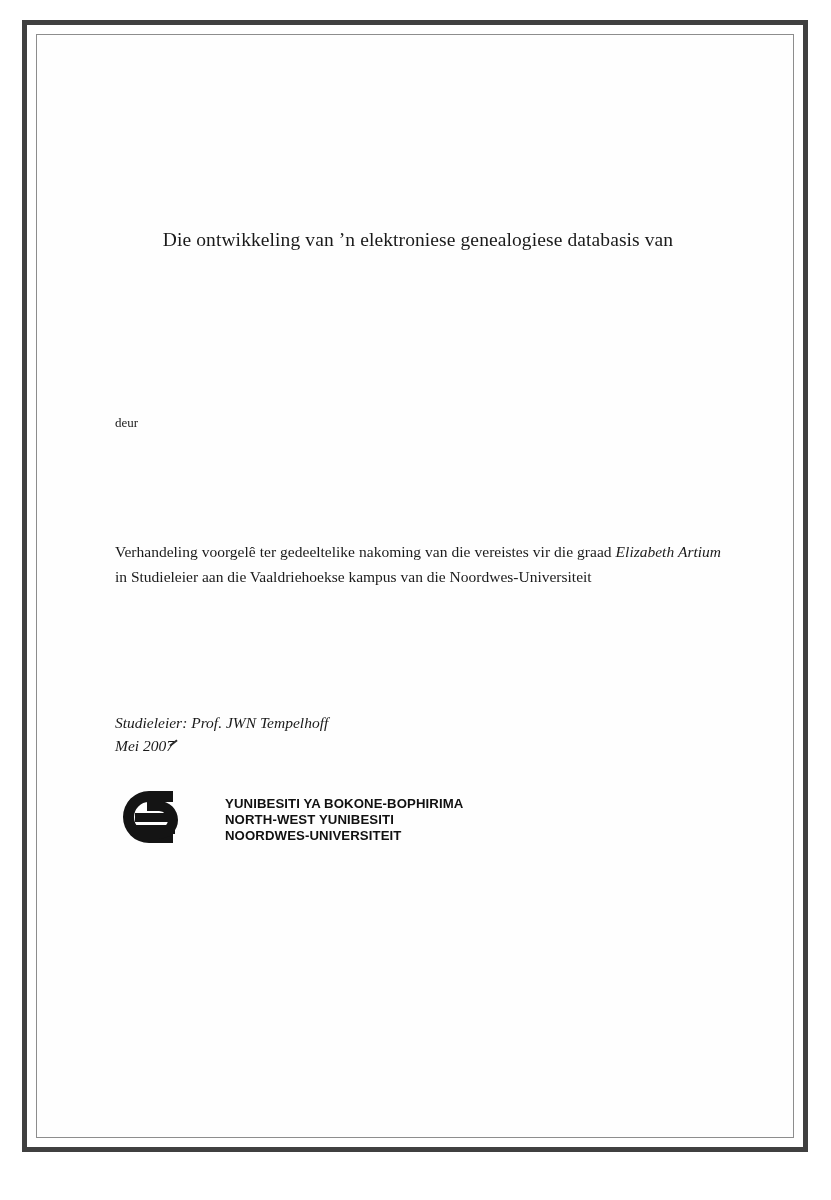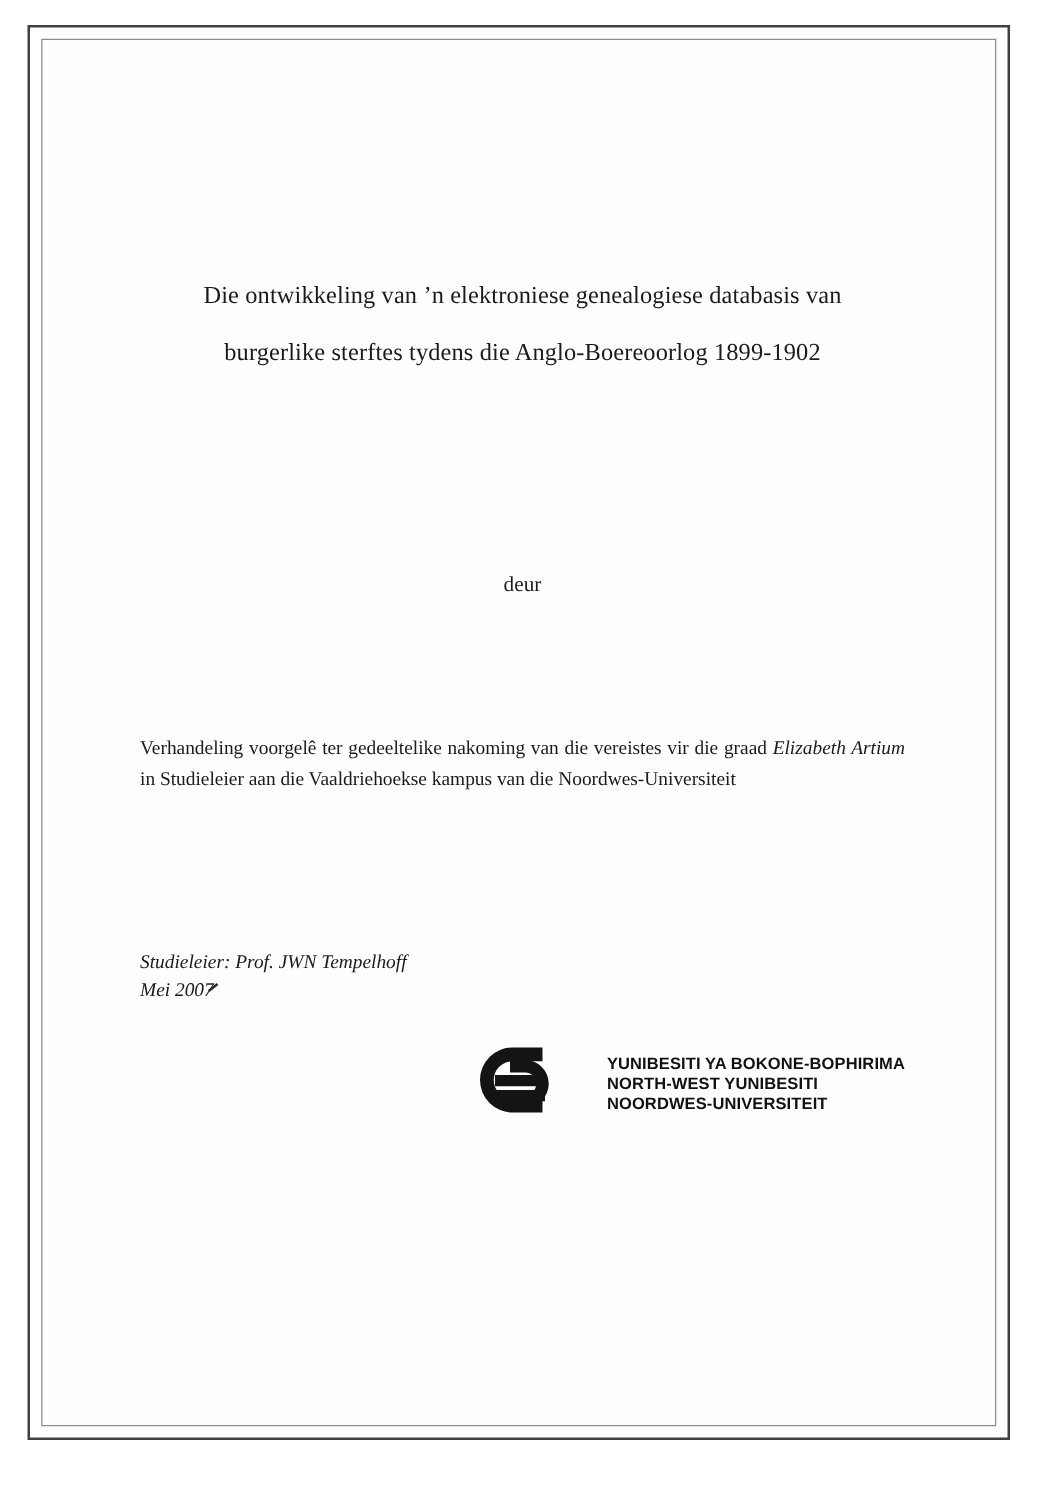--- a/index.html
+++ b/index.html
@@ -14,21 +14,21 @@
     color: #1a1a1a;
     position: relative;
     overflow: hidden;
   }
   .page-frame {
     position: absolute;
     left: 22px;
     top: 20px;
     width: 786px;
     height: 1132px;
-    border: 2px solid #404040;
+    border: 5px solid #404040;
     box-sizing: border-box;
   }
   .page-inner {
     position: absolute;
     left: 9px;
     top: 9px;
     right: 9px;
     bottom: 9px;
     border: 1px solid #8d8d8d;
     box-sizing: border-box;
@@ -46,22 +46,22 @@
     text-align: center;
     font-size: 19.5px;
     line-height: 46px;
     letter-spacing: 0.1px;
   }
   .title .line {
     display: block;
   }
   .deur {
     margin-top: 152px;
-    text-align: center;
-    font-size: 17px;
+    text-align: left;
+    font-size: 13px;
   }
   .author {
     margin-top: 62px;
     text-align: center;
     font-size: 17.5px;
   }
   .abstract-block {
     margin-top: 108px;
     font-size: 15.5px;
     line-height: 25px;
@@ -75,21 +75,21 @@
   }
   .supervisor-block {
     margin-top: 122px;
     font-size: 15.5px;
     line-height: 23px;
     font-style: italic;
   }
   .logo-wrap {
     margin-top: 30px;
     display: flex;
-    justify-content: flex-end;
+    justify-content: flex-start;
     align-items: center;
   }
   .logo {
     display: flex;
     align-items: center;
     gap: 6px;
   }
   .logo-mark {
     width: 104px;
     height: 66px;
@@ -118,21 +118,20 @@
 </style>
 </head>
 <body>
 
 <div class="page-frame">
   <div class="page-inner">
     <div class="content">
 
       <div class="title">
         <span class="line">Die ontwikkeling van ’n elektroniese genealogiese databasis van</span>
-        <span class="line">burgerlike sterftes tydens die Anglo-Boereoorlog 1899-1902</span>
       </div>
 
       <div class="deur">deur</div>
 
 
       <div class="abstract-block">
         <div class="just"><span>Verhandeling voorgelê ter gedeeltelike nakoming van die vereistes vir die graad </span><em>Elizabeth Artium</em><span> in Studieleier aan die Vaaldriehoekse kampus van die Noordwes-Universiteit</span></div>
       </div>
 
       <div class="supervisor-block">

